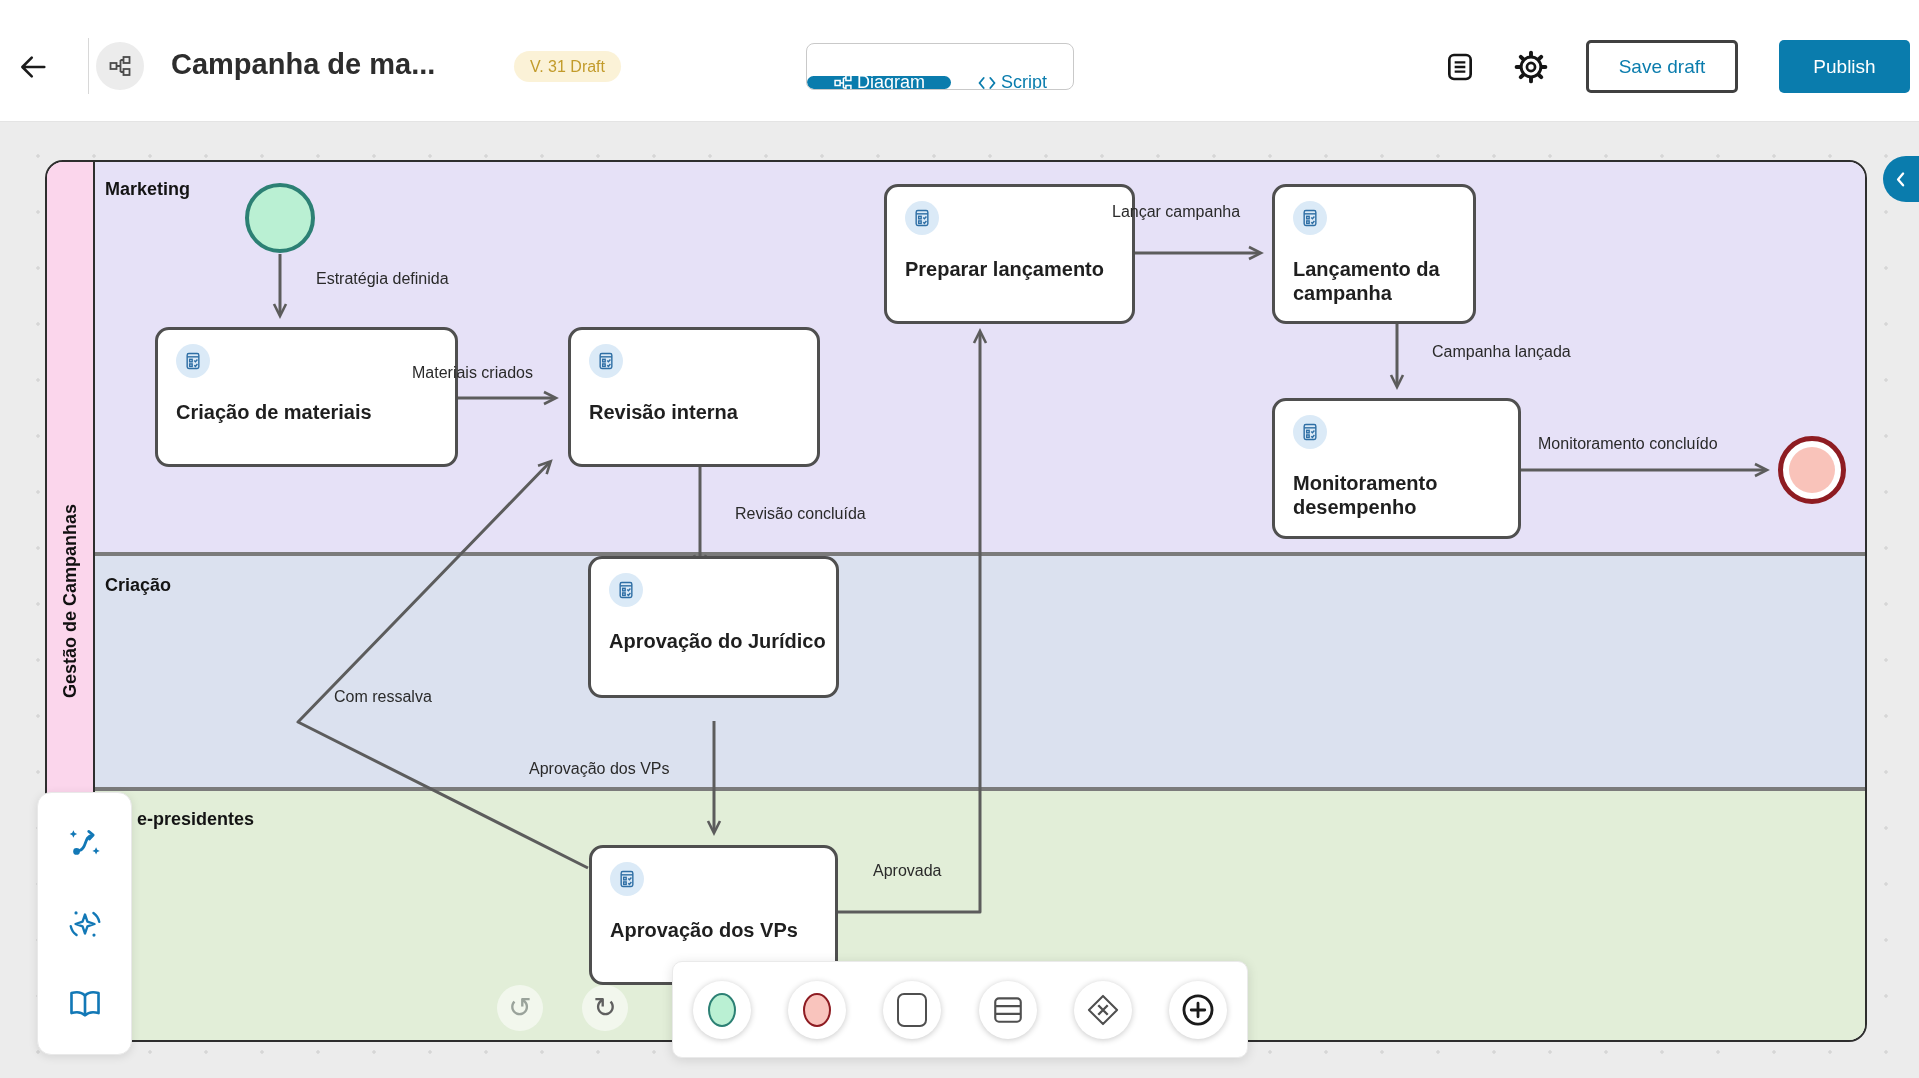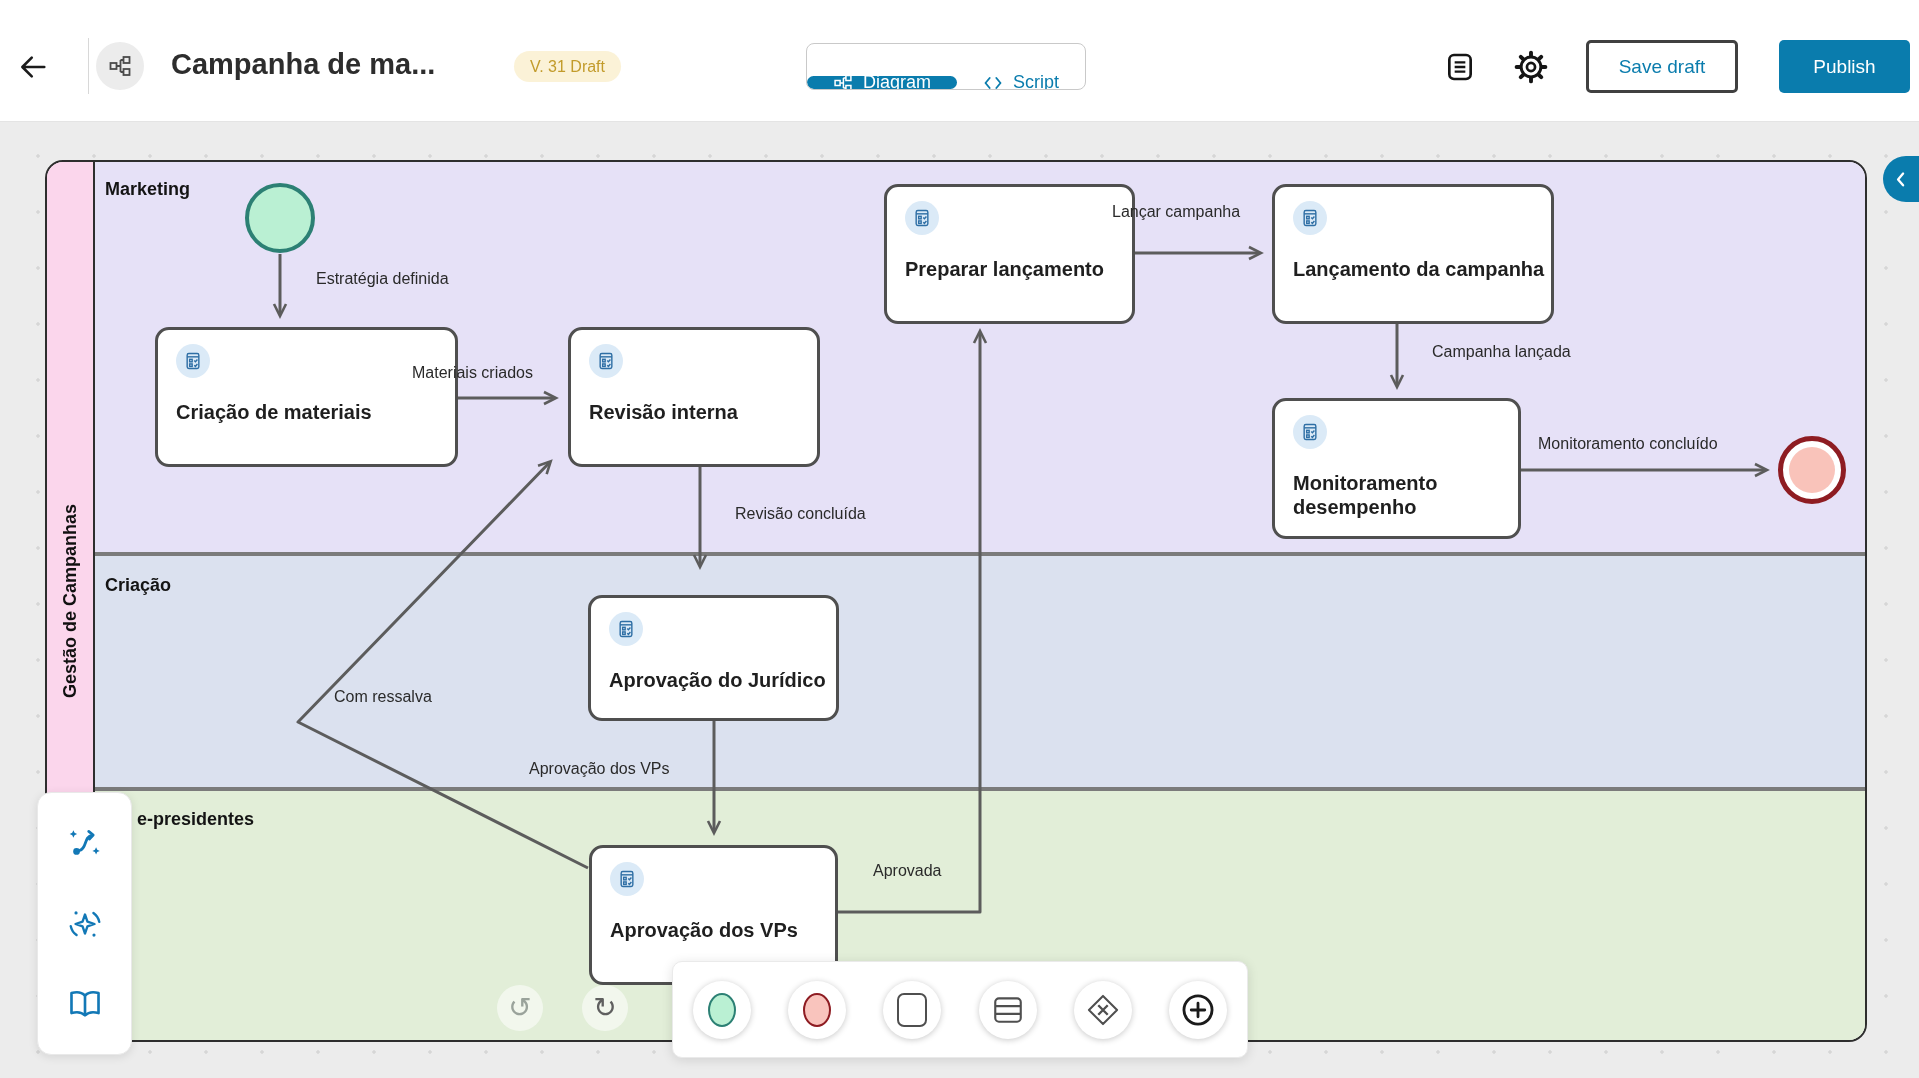--- a/index.html
+++ b/index.html
@@ -15,21 +15,21 @@
   .hdr-divider { position: absolute; left: 88px; top: 38px; width: 1px; height: 56px; background: #d8d8d8; }
   .avatar { position: absolute; left: 96px; top: 42px; width: 48px; height: 48px; border-radius: 50%;
             background: #ececec; display: flex; align-items: center; justify-content: center; color: #4a4a4a; }
   .page-title { position: absolute; left: 171px; top: 48px; font-size: 29px; font-weight: 700;
                 color: #2d2d2d; max-width: 330px; white-space: nowrap; overflow: hidden; }
   .badge { position: absolute; left: 514px; top: 51px; height: 31px; padding: 0 16px;
            background: #fbf2d7; color: #c29b2b; border-radius: 16px; font-size: 16px;
            display: flex; align-items: center; font-weight: 400; }
   .tab-group { position: absolute; left: 806px; top: 43px; height: 47px; display: flex;
                border: 1px solid #c9c9c9; border-radius: 8px; background: #fff; overflow: hidden; }
-  .tab { display: flex; align-items: center; justify-content: space-between; gap: 10px;
+  .tab { display: flex; align-items: center; justify-content: space-between; gap: 4px;
          font-size: 18px; color: #0a7cad; cursor: pointer; padding: 0 26px; margin-top: 32px; }
   .tab-active { background: #0a7cad; color: #ffffff; border-radius: 7px; }
   .doc-btn { left: 1443px; top: 50px; width: 34px; height: 34px; }
   .gear-btn { left: 1512px; top: 48px; width: 38px; height: 38px; }
   .save-btn { position: absolute; left: 1586px; top: 40px; width: 152px; height: 53px;
               background: #fff; border: 3px solid #404040; border-radius: 5px; color: #0a7cad;
               font-size: 19px; font-family: inherit; cursor: pointer; }
   .publish-btn { position: absolute; left: 1779px; top: 40px; width: 131px; height: 53px;
               background: #0a7cad; border: none; border-radius: 5px; color: #fff;
               font-size: 19px; font-family: inherit; cursor: pointer; }
@@ -247,21 +247,21 @@
           <rect x="8" y="10" width="3" height="3"></rect>
             <path d="M13.5 11.5 l1.4 1.4 l2.4 -2.8"></path>
           <rect x="8" y="15.5" width="3" height="3"></rect>
             <path d="M13.5 17 l1.4 1.4 l2.4 -2.8"></path>
         </g>
       </svg>
     </div>
     <div class="task-label">Preparar lançamento</div>
   </div>
 
-  <div class="task" style="left:1272px; top:62px; width:282px; height:140px;">
+  <div class="task" style="left:1272px; top:62px; width:204px; height:140px;">
     <div class="task-icon">
       <svg width="20" height="20" viewBox="0 0 24 24">
         <g fill="none" stroke="#2f6fa5" stroke-width="1.7">
           <rect x="5" y="3" width="14" height="18" rx="2"></rect>
             <path d="M5 7 H19"></path>
           <rect x="8" y="10" width="3" height="3"></rect>
             <path d="M13.5 11.5 l1.4 1.4 l2.4 -2.8"></path>
           <rect x="8" y="15.5" width="3" height="3"></rect>
             <path d="M13.5 17 l1.4 1.4 l2.4 -2.8"></path>
         </g>
@@ -279,21 +279,21 @@
           <rect x="8" y="10" width="3" height="3"></rect>
             <path d="M13.5 11.5 l1.4 1.4 l2.4 -2.8"></path>
           <rect x="8" y="15.5" width="3" height="3"></rect>
             <path d="M13.5 17 l1.4 1.4 l2.4 -2.8"></path>
         </g>
       </svg>
     </div>
     <div class="task-label">Monitoramento desempenho</div>
   </div>
 
-  <div class="task" style="left:588px; top:473px; width:251px; height:126px;">
+  <div class="task" style="left:588px; top:434px; width:251px; height:142px;">
     <div class="task-icon">
       <svg width="20" height="20" viewBox="0 0 24 24">
         <g fill="none" stroke="#2f6fa5" stroke-width="1.7">
           <rect x="5" y="3" width="14" height="18" rx="2"></rect>
             <path d="M5 7 H19"></path>
           <rect x="8" y="10" width="3" height="3"></rect>
             <path d="M13.5 11.5 l1.4 1.4 l2.4 -2.8"></path>
           <rect x="8" y="15.5" width="3" height="3"></rect>
             <path d="M13.5 17 l1.4 1.4 l2.4 -2.8"></path>
         </g>

